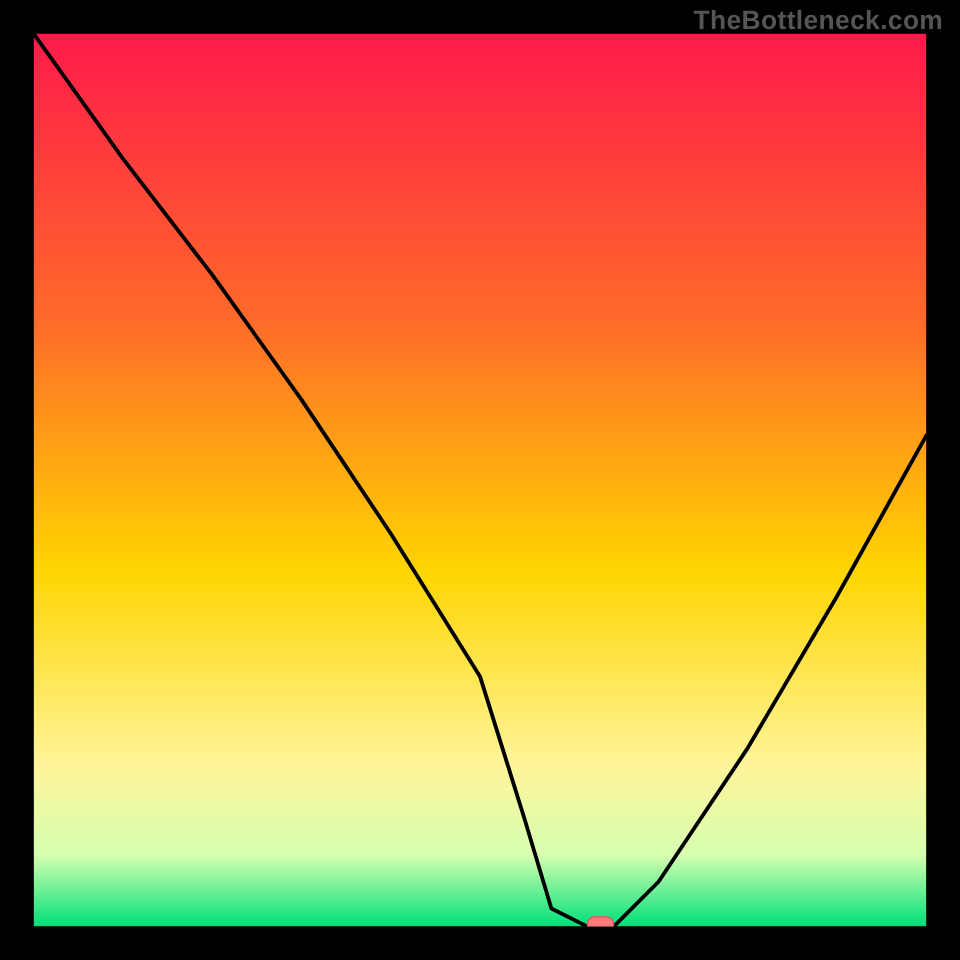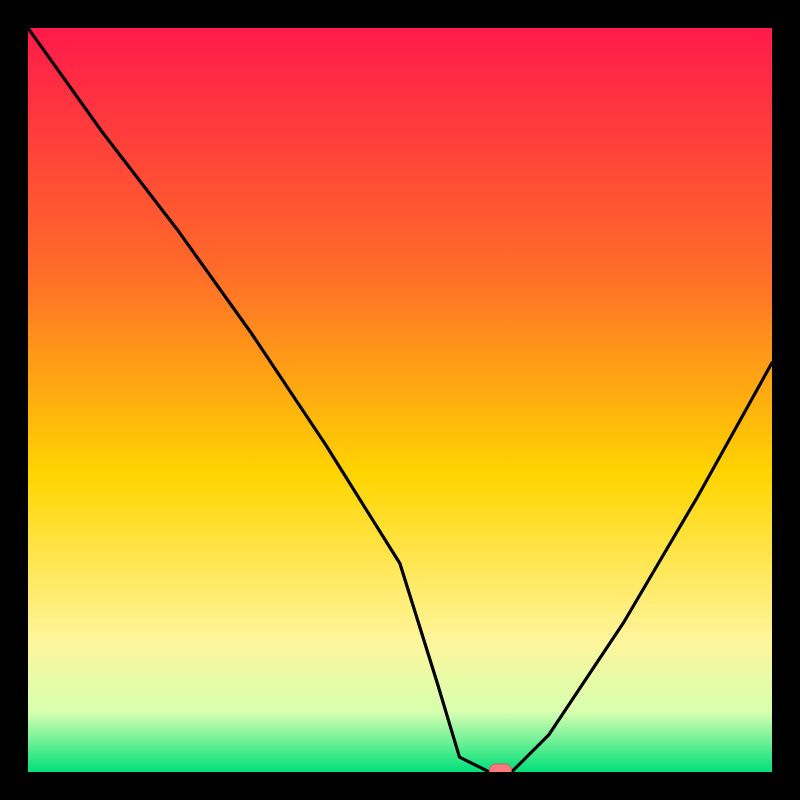--- a/index.html
+++ b/index.html
@@ -33,20 +33,21 @@
     top: 28px;
     width: 744px;
     height: 744px;
   }
   svg { display: block; }
 </style>
 </head>
 <body>
 
 <div class="frame">
+  <div class="watermark">TheBottleneck.com</div>
   <div class="plot-wrap">
     <svg id="chart-svg" viewBox="0 0 744 744" width="744" height="744" preserveAspectRatio="none">
       <defs>
         <linearGradient id="bg-grad" x1="0" y1="0" x2="0" y2="1">
             <stop offset="0.0%" stop-color="#ff1a4a"></stop>
             <stop offset="32.0%" stop-color="#ff6a2a"></stop>
             <stop offset="60.0%" stop-color="#ffd500"></stop>
             <stop offset="82.0%" stop-color="#fff59a"></stop>
             <stop offset="92.0%" stop-color="#d6ffb0"></stop>
             <stop offset="100.0%" stop-color="#00e07a"></stop>

